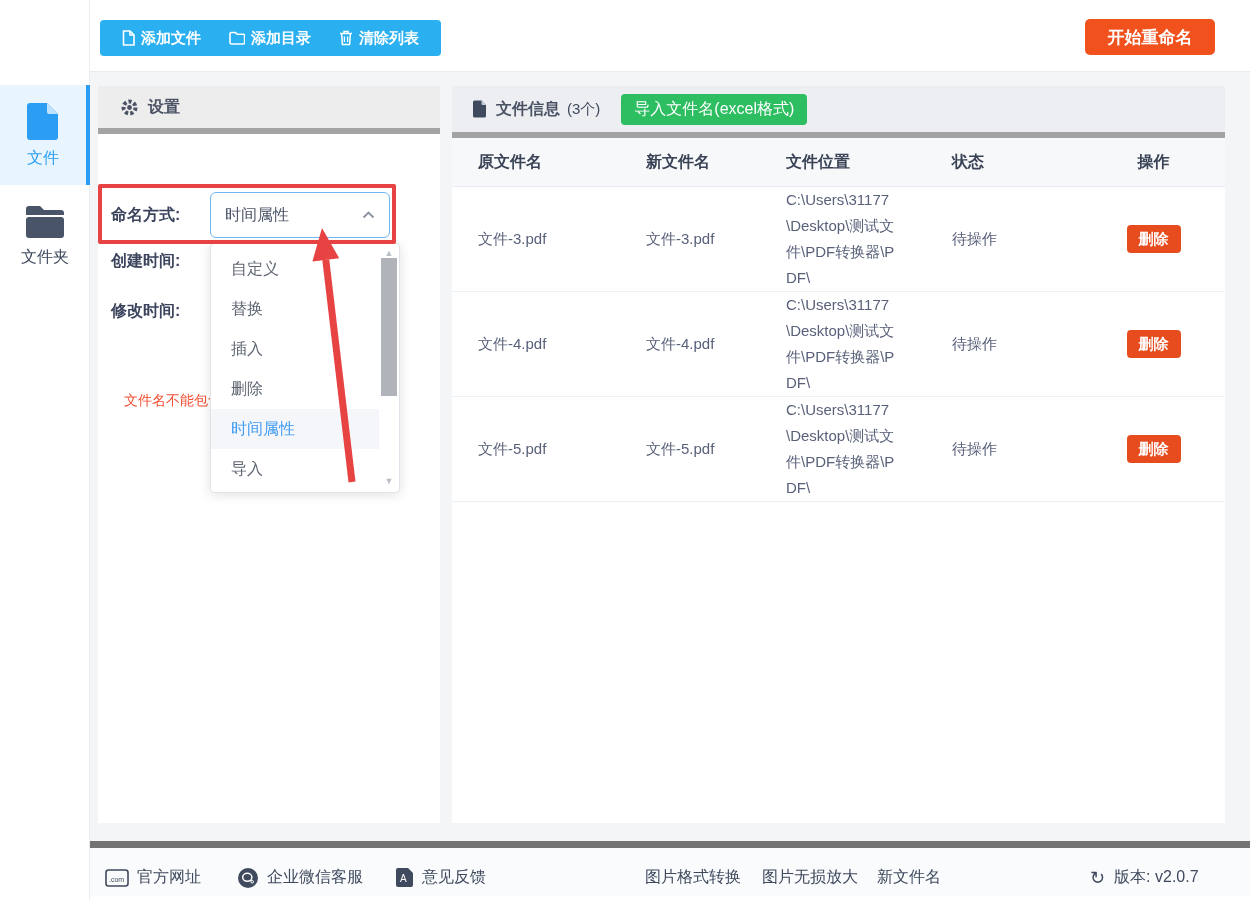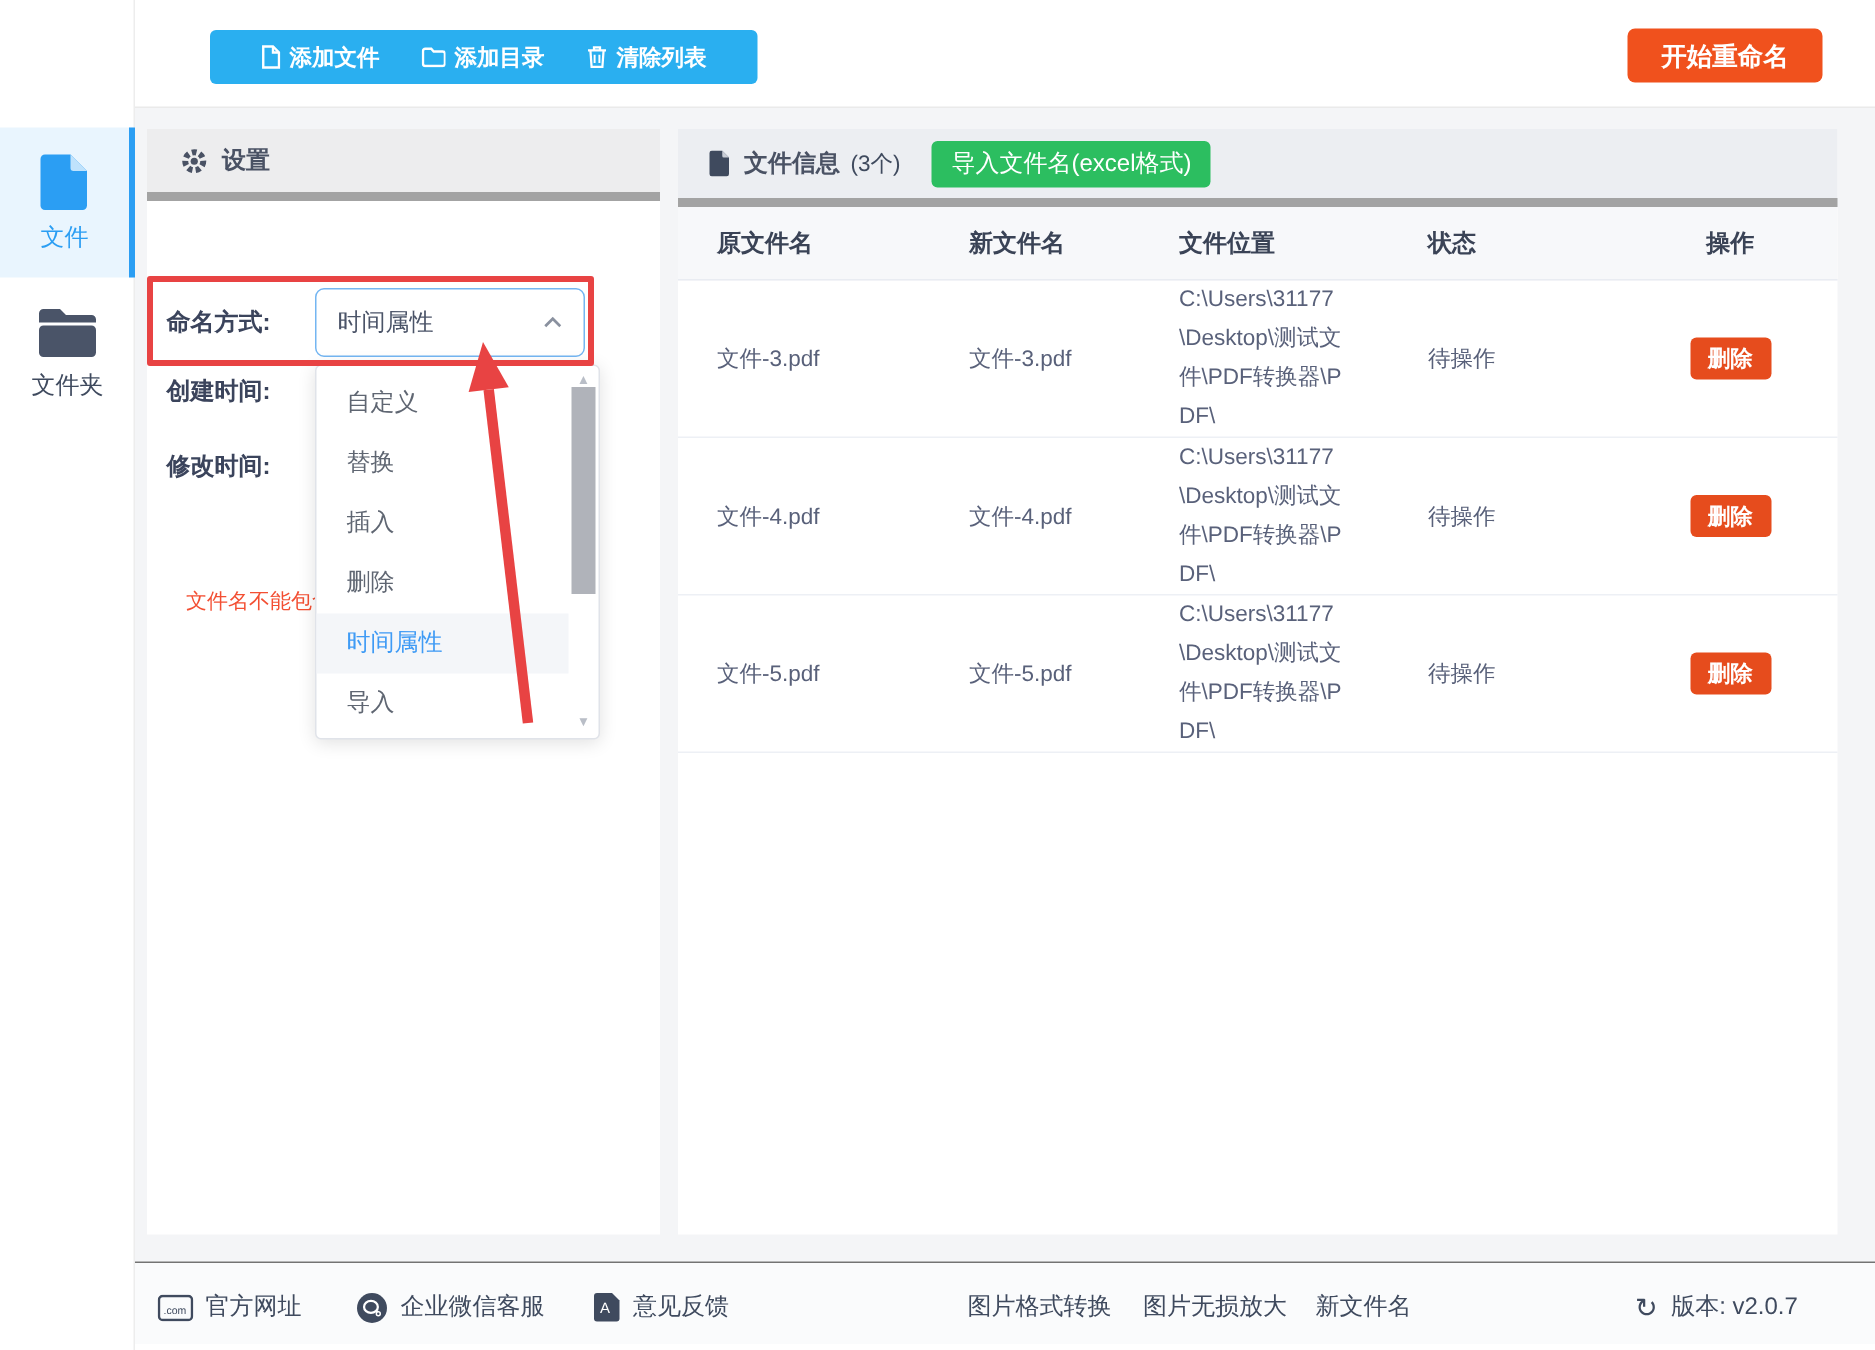--- a/index.html
+++ b/index.html
@@ -12,21 +12,21 @@
   
   .sidebar { position:absolute; left:0; top:0; width:90px; height:900px; background:#fff; border-right:1px solid #ededed; z-index:3; }
   .side-tab { position:absolute; left:0; width:90px; display:flex; flex-direction:column; align-items:center; justify-content:center; gap:7px; cursor:pointer; }
   .side-tab.active { background:#e9f5fe; border-right:4px solid #2b9ef3; }
   .tab-file { top:85px; height:100px; }
   .tab-folder { top:190px; height:92px; }
   .side-tab .lbl { font-size:16px; color:#3f4a5e; }
   .side-tab.active .lbl { color:#2b9ef3; }
   
   .toolbar { position:absolute; left:90px; top:0; width:1160px; height:72px; background:#fff; border-bottom:1px solid #eaeaea; }
-  .btn-group { position:absolute; left:10px; top:20px; height:36px; background:#2aaff0; border-radius:4px; display:flex; align-items:flex-end; padding:0 20px;margin-left:40px; }
+  .btn-group { position:absolute; left:10px; top:20px; height:36px; background:#2aaff0; border-radius:4px; display:flex; align-items:flex-end; padding:0 8px; }
   .blue-btn { display:flex; align-items:center; gap:6px; color:#fff; font-weight:bold; font-size:15px; padding:0 14px; height:36px; cursor:pointer; }
   .start-btn { position:absolute; right:35px; top:19px; width:130px; height:36px; background:#f0511d; border-radius:5px; color:#fff; font-size:17px; font-weight:bold; display:flex; align-items:center; justify-content:center; cursor:pointer; }
   
   .content { position:absolute; left:90px; top:72px; width:1160px; height:769px; background:#f4f5f7; }
   .panel { position:absolute; top:14px; background:#fff; }
   .left-panel { left:8px; width:342px; height:737px; }
   .right-panel { left:362px; width:773px; height:737px; }
   .panel-header { height:48px; display:flex; align-items:center; padding-left:22px; gap:9px; background:#ededee; border-bottom:6px solid #a3a3a3; }
   .panel-header .ph-title { font-size:16px; font-weight:bold; color:#4a5264; }
   .right-panel .panel-header { height:52px; background:#eceef2; padding-left:20px; }
@@ -57,21 +57,21 @@
   .red-box { position:absolute; left:0; top:50px; width:298px; height:60px; border:4px solid #e84343; border-radius:2px; z-index:10; pointer-events:none; }
   .red-arrow { position:absolute; left:200px; top:80px; z-index:20; pointer-events:none; }
   
   .tbl-header, .tbl-row { display:grid; grid-template-columns:168px 140px 166px 150px auto; padding:0 20px 0 26px; align-items:center; }
   .tbl-header { height:49px; background:#f7f8fa; border-bottom:1px solid #e9ecf2; font-size:16px; font-weight:bold; color:#3a4356; }
   .tbl-header .c5 { text-align:center; }
   .tbl-row { min-height:105px; border-bottom:1px solid #edf0f5; font-size:15px; color:#59617a; }
   .loc-cell { width:118px; word-break:break-all; line-height:26px; }
   .del-btn { width:54px; height:28px; background:#e64c1d; border-radius:4px; color:#fff; font-size:15px; font-weight:bold; display:flex; align-items:center; justify-content:center; margin:0 auto; cursor:pointer; }
   
-  .footer { position:absolute; left:90px; top:841px; width:1160px; height:55px; background:#fafbfc; border-top:1px solid #737373; }
+  .footer { position:absolute; left:90px; top:841px; width:1160px; height:55px; background:#fafbfc; border-top:7px solid #737373; }
   .foot-item { position:absolute; top:0; height:59px; display:flex; align-items:center; gap:8px; font-size:16px; color:#3f4a5e; cursor:pointer; }
   .f-site { left:15px; } .f-wechat { left:147px; } .f-feedback { left:305px; }
   .f-p1 { left:555px; } .f-p2 { left:672px; } .f-p3 { left:787px; }
   .f-version { left:1000px; gap:9px; cursor:default; }
   .refresh-glyph { font-size:18px; color:#3f4a5e; cursor:pointer; }
   svg { display:block; }
 </style>
 </head>
 <body>
 

